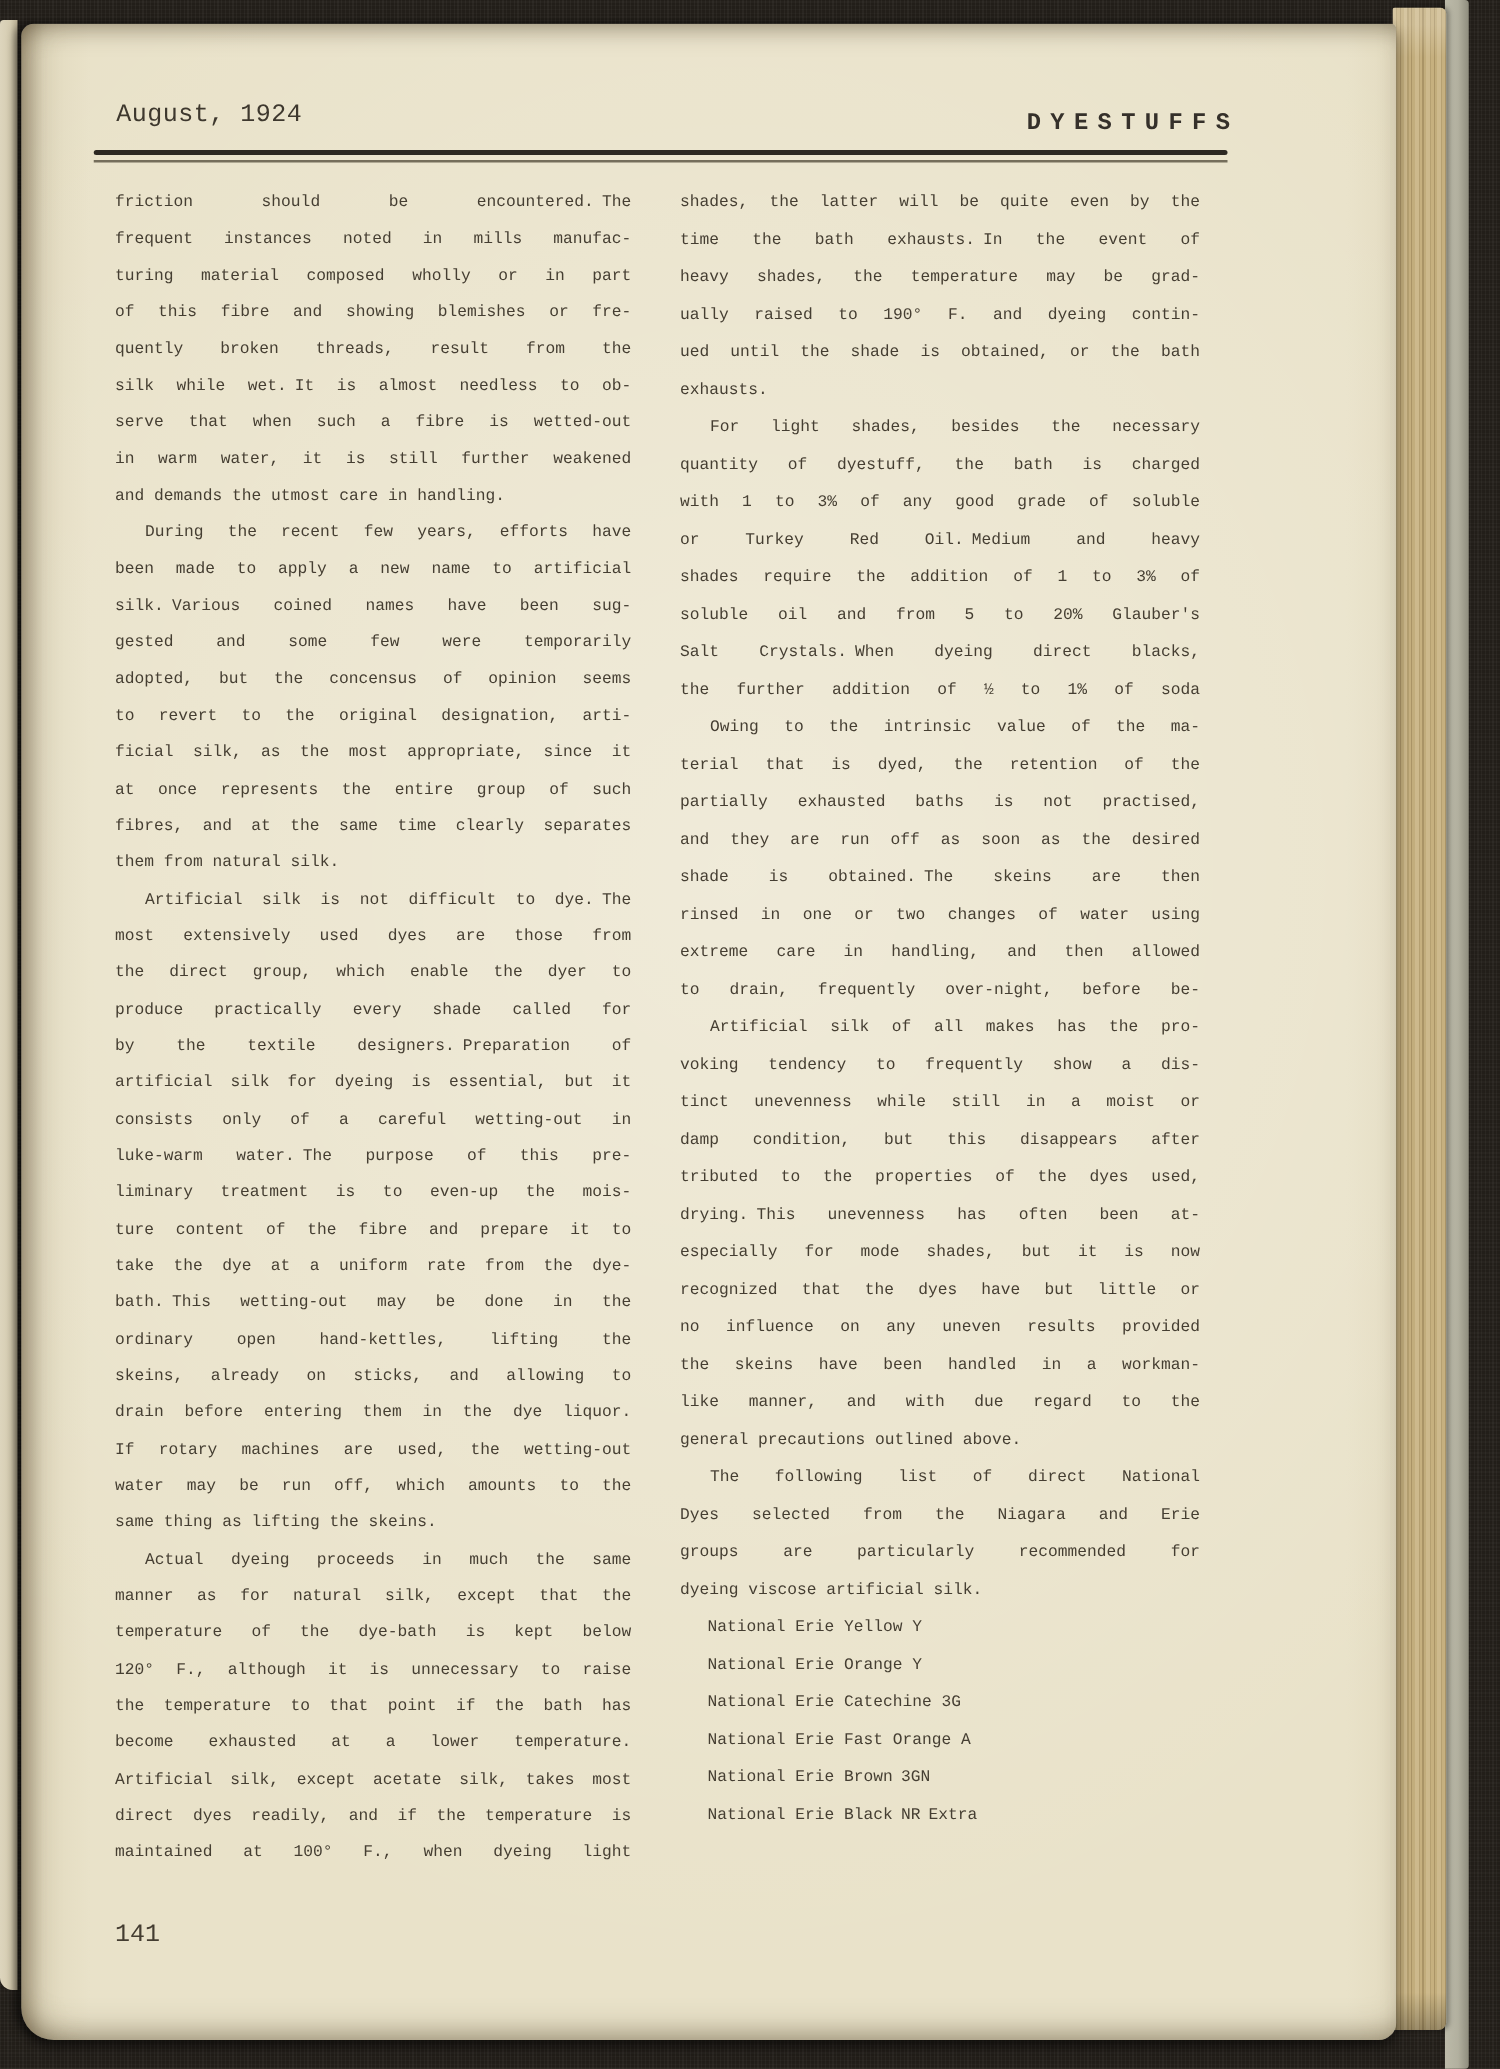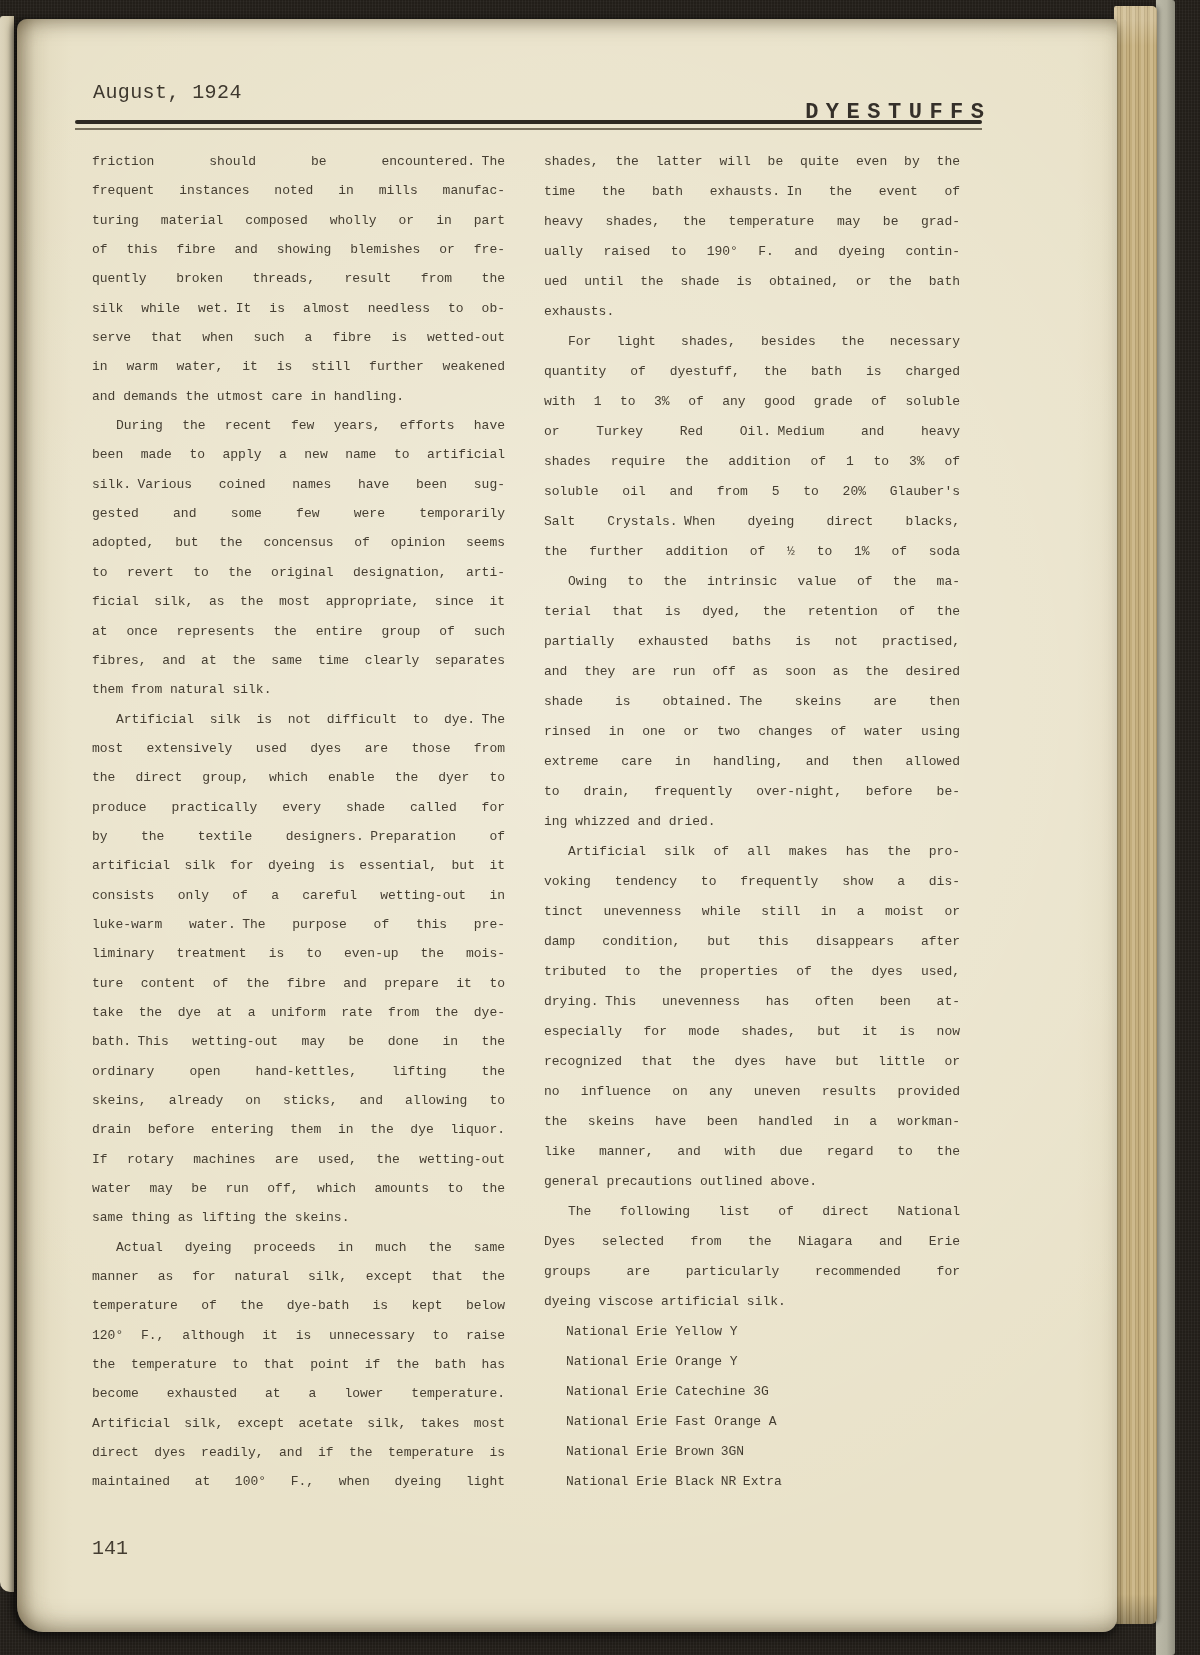--- a/index.html
+++ b/index.html
@@ -59,22 +59,22 @@
       0 6px 10px rgba(0,0,0,0.4);
     color:#433c31;
   }
 
   
   .header-date{
     position:absolute;left:76px;top:62px;
     font-size:20px;letter-spacing:0.4px;color:#3e382e;
   }
   .header-journal{
-    position:absolute;right:133px;top:81px;
-    font-size:22px;font-weight:700;letter-spacing:7.5px;margin-right:-7.5px;color:#35302a;
+    position:absolute;right:133px;top:68px;
+    font-size:19px;font-weight:700;letter-spacing:7.5px;margin-right:-7.5px;color:#35302a;
   }
   .rule-thick{
     position:absolute;left:58px;top:101px;width:907px;height:4px;
     background:#2d2922;border-radius:2px;
   }
   .rule-thin{
     position:absolute;left:58px;top:109px;width:907px;height:2px;
     background:#57503f;opacity:0.8;
   }
 
@@ -179,21 +179,20 @@
         <div class="line">Salt Crystals. When dyeing direct blacks,</div>
         <div class="line">the further addition of ½ to 1% of soda</div>
         <div class="line indent">Owing to the intrinsic value of the ma-</div>
         <div class="line">terial that is dyed, the retention of the</div>
         <div class="line">partially exhausted baths is not practised,</div>
         <div class="line">and they are run off as soon as the desired</div>
         <div class="line">shade is obtained. The skeins are then</div>
         <div class="line">rinsed in one or two changes of water using</div>
         <div class="line">extreme care in handling, and then allowed</div>
         <div class="line">to drain, frequently over-night, before be-</div>
-        <div class="line last">ing whizzed and dried.</div>
         <div class="line indent">Artificial silk of all makes has the pro-</div>
         <div class="line">voking tendency to frequently show a dis-</div>
         <div class="line">tinct unevenness while still in a moist or</div>
         <div class="line">damp condition, but this disappears after</div>
         <div class="line">tributed to the properties of the dyes used,</div>
         <div class="line">drying. This unevenness has often been at-</div>
         <div class="line">especially for mode shades, but it is now</div>
         <div class="line">recognized that the dyes have but little or</div>
         <div class="line">no influence on any uneven results provided</div>
         <div class="line">the skeins have been handled in a workman-</div>

